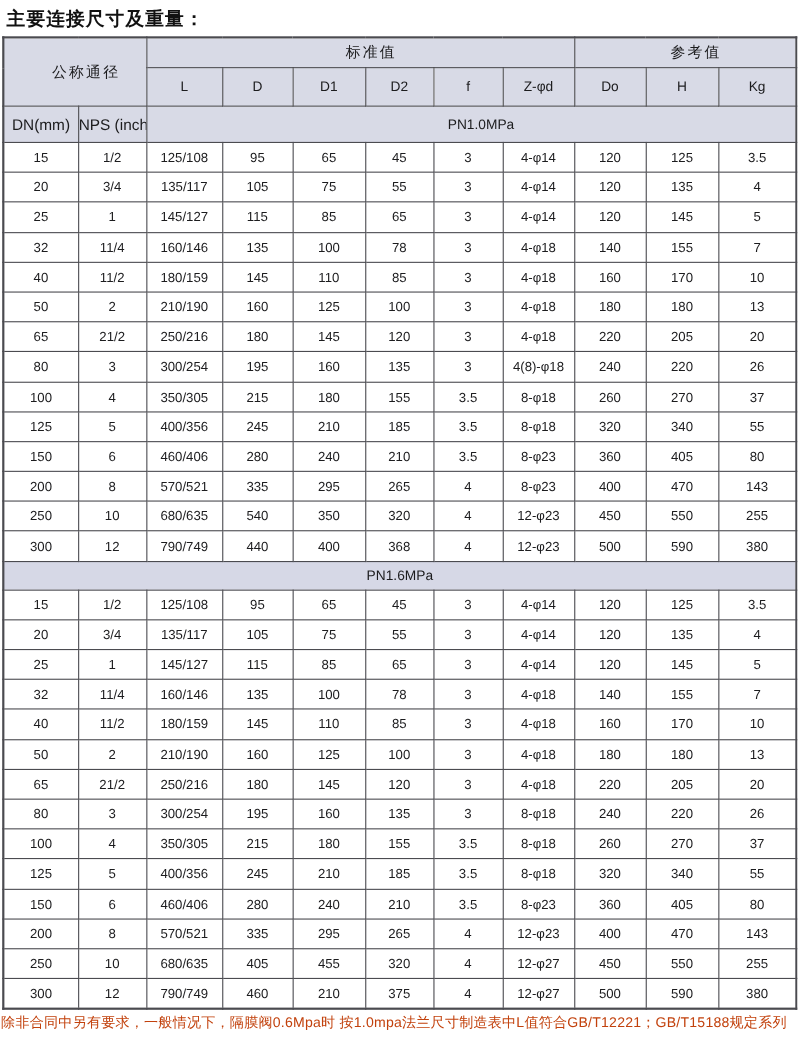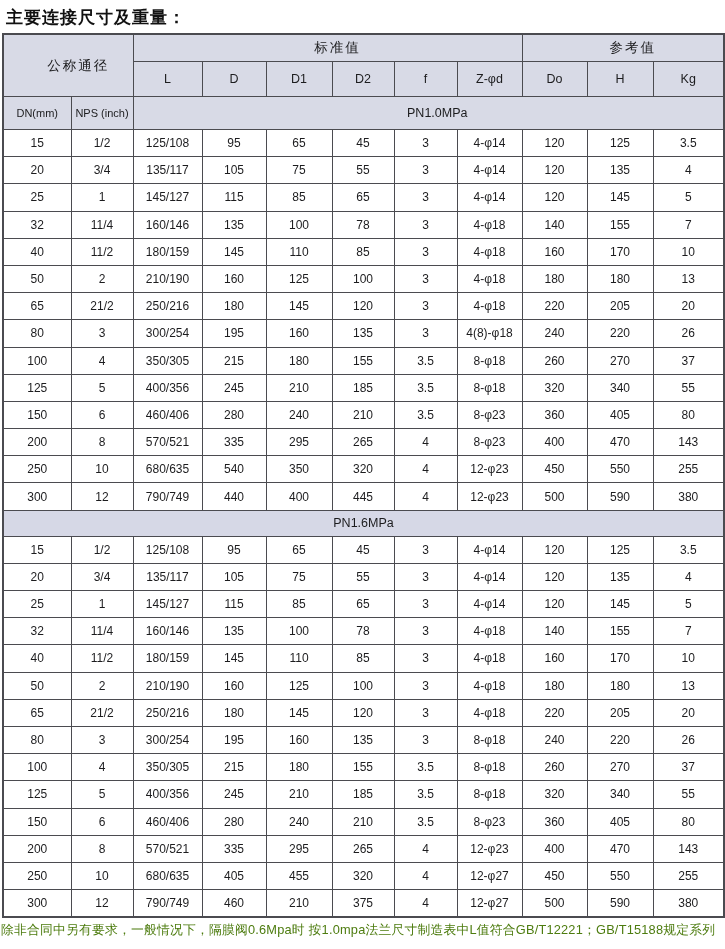--- a/index.html
+++ b/index.html
@@ -42,39 +42,39 @@
     white-space:nowrap;
   }
   thead th{
     background:var(--header-bg);
     font-weight:normal;
     font-size:13px;
   }
   tr.h1 th{height:26px;padding-left:20px;}
   tr.h1 th.grp{font-size:13.5px;letter-spacing:2px;}
   tr.h2 th{height:34px;font-size:12.5px;}
-  tr.h3 th{height:32px;font-size:11px;}
+  tr.h3 th{height:32px;font-size:14px;}
   tr.h3 th.band{font-size:12.5px;padding-left:18px;}
   tbody td{
     height:26.2px;
     font-size:12px;
     background:#ffffff;
   }
   tbody td.band{
     background:var(--band-bg);
     height:25px;
     font-size:12.5px;
     margin-left:44px;
   }
   .footnote{
     margin-left:1px;
     padding-top:4px;
     font-size:12.8px;
     letter-spacing:0.2px;
-    color:#4d7c0f;
+    color:#c2410c;
     white-space:nowrap;
   }
 </style>
 </head>
 <body>
 
 <div class="page">
 
   <h1 class="title">主要连接尺寸及重量：</h1>
 
@@ -284,21 +284,21 @@
           <td>450</td>
           <td>550</td>
           <td>255</td>
         </tr>
         <tr>
           <td>300</td>
           <td>12</td>
           <td>790/749</td>
           <td>440</td>
           <td>400</td>
-          <td>445</td>
+          <td>368</td>
           <td>4</td>
           <td>12-φ23</td>
           <td>500</td>
           <td>590</td>
           <td>380</td>
         </tr>
         <tr>
           <td colspan="11" class="band">PN1.6MPa</td>
         </tr>
         <tr>

